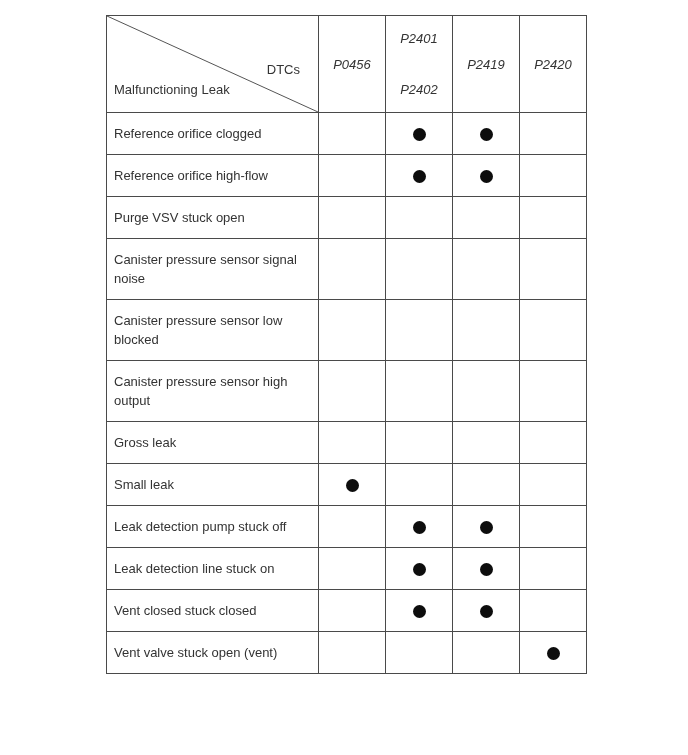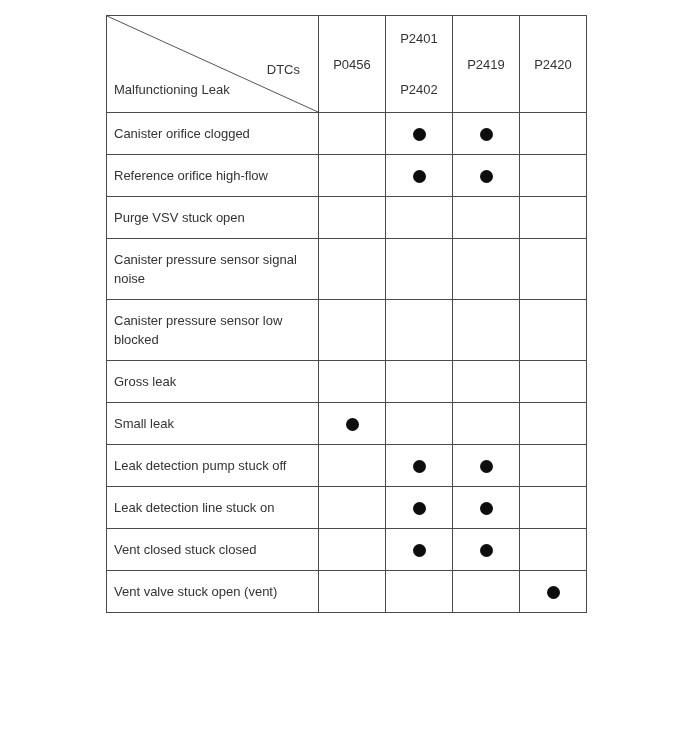--- a/index.html
+++ b/index.html
@@ -64,20 +64,21 @@
   .dtc-head {
     text-align: center;
     vertical-align: middle;
     padding: 0;
   }
   .head-stack {
     display: flex;
     flex-direction: column;
     align-items: center;
     justify-content: center;
+    font-style: italic;
   }
   .head-stack.tall {
     height: 66px;
     justify-content: space-between;
   }
 
   .area-cell {
     padding: 11px 8px 11px 7px;
     line-height: 19px;
     text-align: left;
@@ -137,21 +138,21 @@
         </th>
         <th class="dtc-head">
           <div class="head-stack">
             <span>P2420</span>
           </div>
         </th>
       </tr>
     </thead>
     <tbody>
         <tr>
-          <td class="area-cell">Canister orifice clogged</td>
+          <td class="area-cell">Reference orifice clogged</td>
           <td class="mark-cell"></td>
           <td class="mark-cell"><span class="dot"></span></td>
           <td class="mark-cell"><span class="dot"></span></td>
           <td class="mark-cell"></td>
         </tr>
         <tr>
           <td class="area-cell">Reference orifice high-flow</td>
           <td class="mark-cell"></td>
           <td class="mark-cell"><span class="dot"></span></td>
           <td class="mark-cell"><span class="dot"></span></td>
@@ -166,20 +167,27 @@
         </tr>
         <tr>
           <td class="area-cell">Canister pressure sensor signal noise</td>
           <td class="mark-cell"></td>
           <td class="mark-cell"></td>
           <td class="mark-cell"></td>
           <td class="mark-cell"></td>
         </tr>
         <tr>
           <td class="area-cell">Canister pressure sensor low blocked</td>
+          <td class="mark-cell"></td>
+          <td class="mark-cell"></td>
+          <td class="mark-cell"></td>
+          <td class="mark-cell"></td>
+        </tr>
+        <tr>
+          <td class="area-cell">Canister pressure sensor high output</td>
           <td class="mark-cell"></td>
           <td class="mark-cell"></td>
           <td class="mark-cell"></td>
           <td class="mark-cell"></td>
         </tr>
         <tr>
           <td class="area-cell">Gross leak</td>
           <td class="mark-cell"></td>
           <td class="mark-cell"></td>
           <td class="mark-cell"></td>

